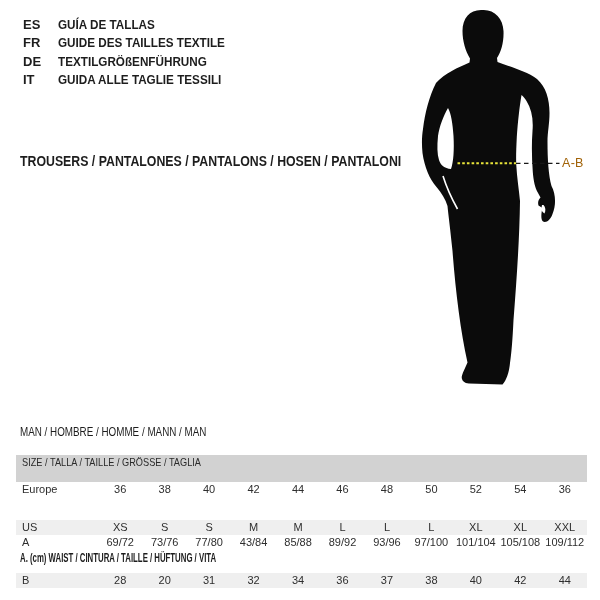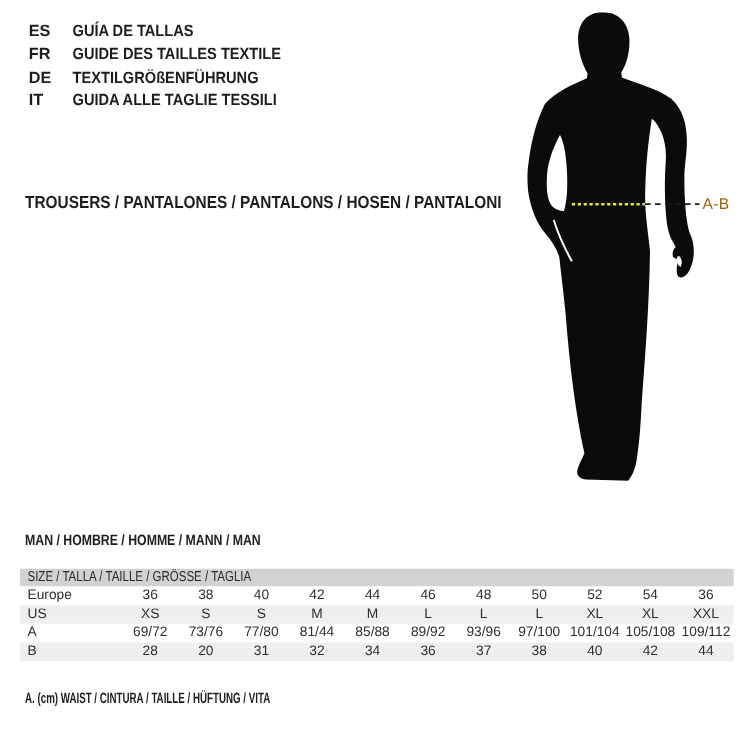--- a/index.html
+++ b/index.html
@@ -16,26 +16,26 @@
 
   .lang-list{position:absolute;left:23px;top:16px;}
   .lang-row{height:18.4px;line-height:18.4px;font-size:13px;font-weight:bold;white-space:nowrap;}
   .lang-code{display:inline-block;width:35px;}
 
   .garment-title{position:absolute;left:20px;top:106px;font-size:14px;font-weight:bold;white-space:nowrap;margin-top:47px;}
 
   .figure-wrap{position:absolute;left:400px;top:0;width:200px;height:420px;}
   .ab-label{position:absolute;left:562px;top:156px;font-size:12.5px;color:#a16207;letter-spacing:.3px;}
 
-  .section-title{position:absolute;left:20px;top:425px;font-size:12px;font-weight:bold;white-space:nowrap;}
+  .section-title{position:absolute;left:20px;top:425px;font-size:12px;font-weight:normal;white-space:nowrap;}
 
   .size-table{position:absolute;left:16px;top:455px;width:571px;font-size:11px;color:#2e2e2e;}
-  .st-header{height:14px;line-height:14px;background:#d2d2d2;padding-left:6px;font-size:11.5px;color:#2a2a2a;}
+  .st-header{height:27px;line-height:14px;background:#d2d2d2;padding-left:6px;font-size:11.5px;color:#2a2a2a;}
   .st-row{display:flex;height:15px;line-height:15px;}
-  .st-row.zebra{background:#efefef;}
+  .st-row.zebra{background:#efefef;margin-top:23px;}
   .st-label{width:76px;padding-left:6px;}
   .st-cell{flex:1;text-align:center;}
 
   .notes{position:absolute;left:20px;top:550px;}
   .note-line{height:17.3px;line-height:17.3px;font-size:12px;font-weight:bold;white-space:nowrap;}
 </style>
 </head>
 <body>
 
 <div class="canvas">
@@ -150,21 +150,21 @@
       <span class="st-cell">L</span>
       <span class="st-cell">XL</span>
       <span class="st-cell">XL</span>
       <span class="st-cell">XXL</span>
     </div>
     <div class="st-row">
       <span class="st-label">A</span>
       <span class="st-cell">69/72</span>
       <span class="st-cell">73/76</span>
       <span class="st-cell">77/80</span>
-      <span class="st-cell">81/44</span>
+      <span class="st-cell">43/84</span>
       <span class="st-cell">85/88</span>
       <span class="st-cell">89/92</span>
       <span class="st-cell">93/96</span>
       <span class="st-cell">97/100</span>
       <span class="st-cell">101/104</span>
       <span class="st-cell">105/108</span>
       <span class="st-cell">109/112</span>
     </div>
     <div class="st-row zebra">
       <span class="st-label">B</span>

